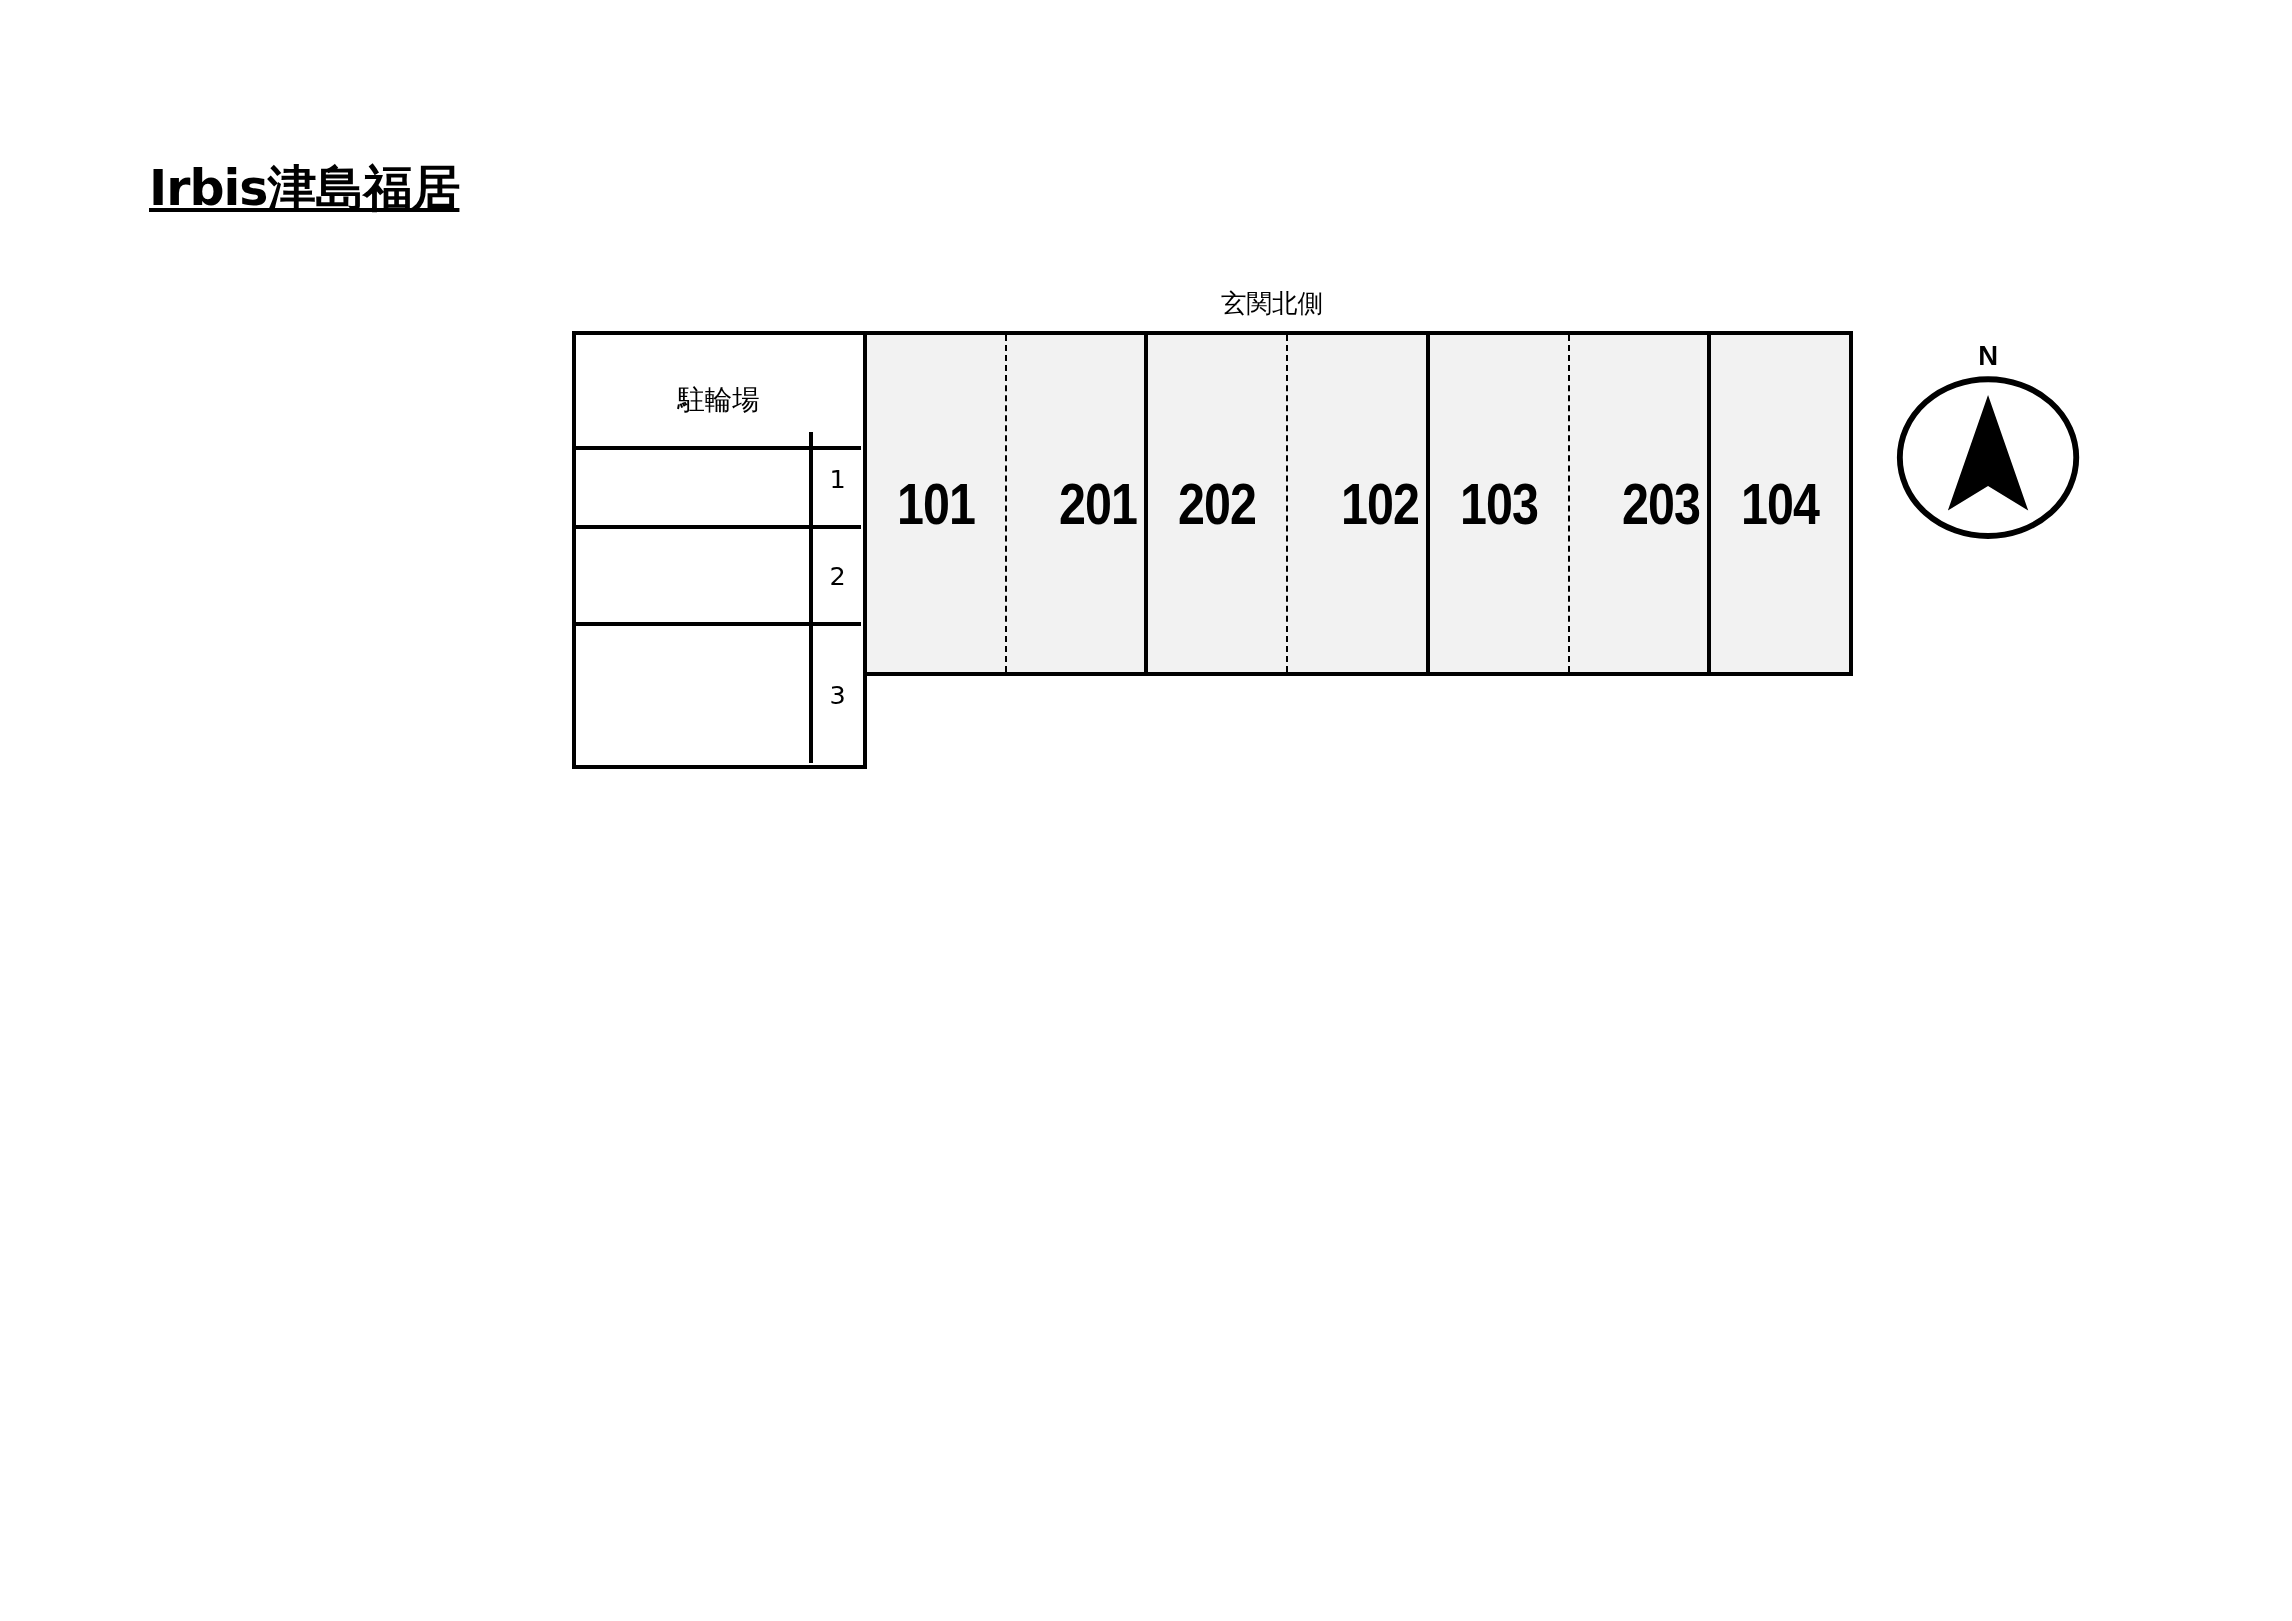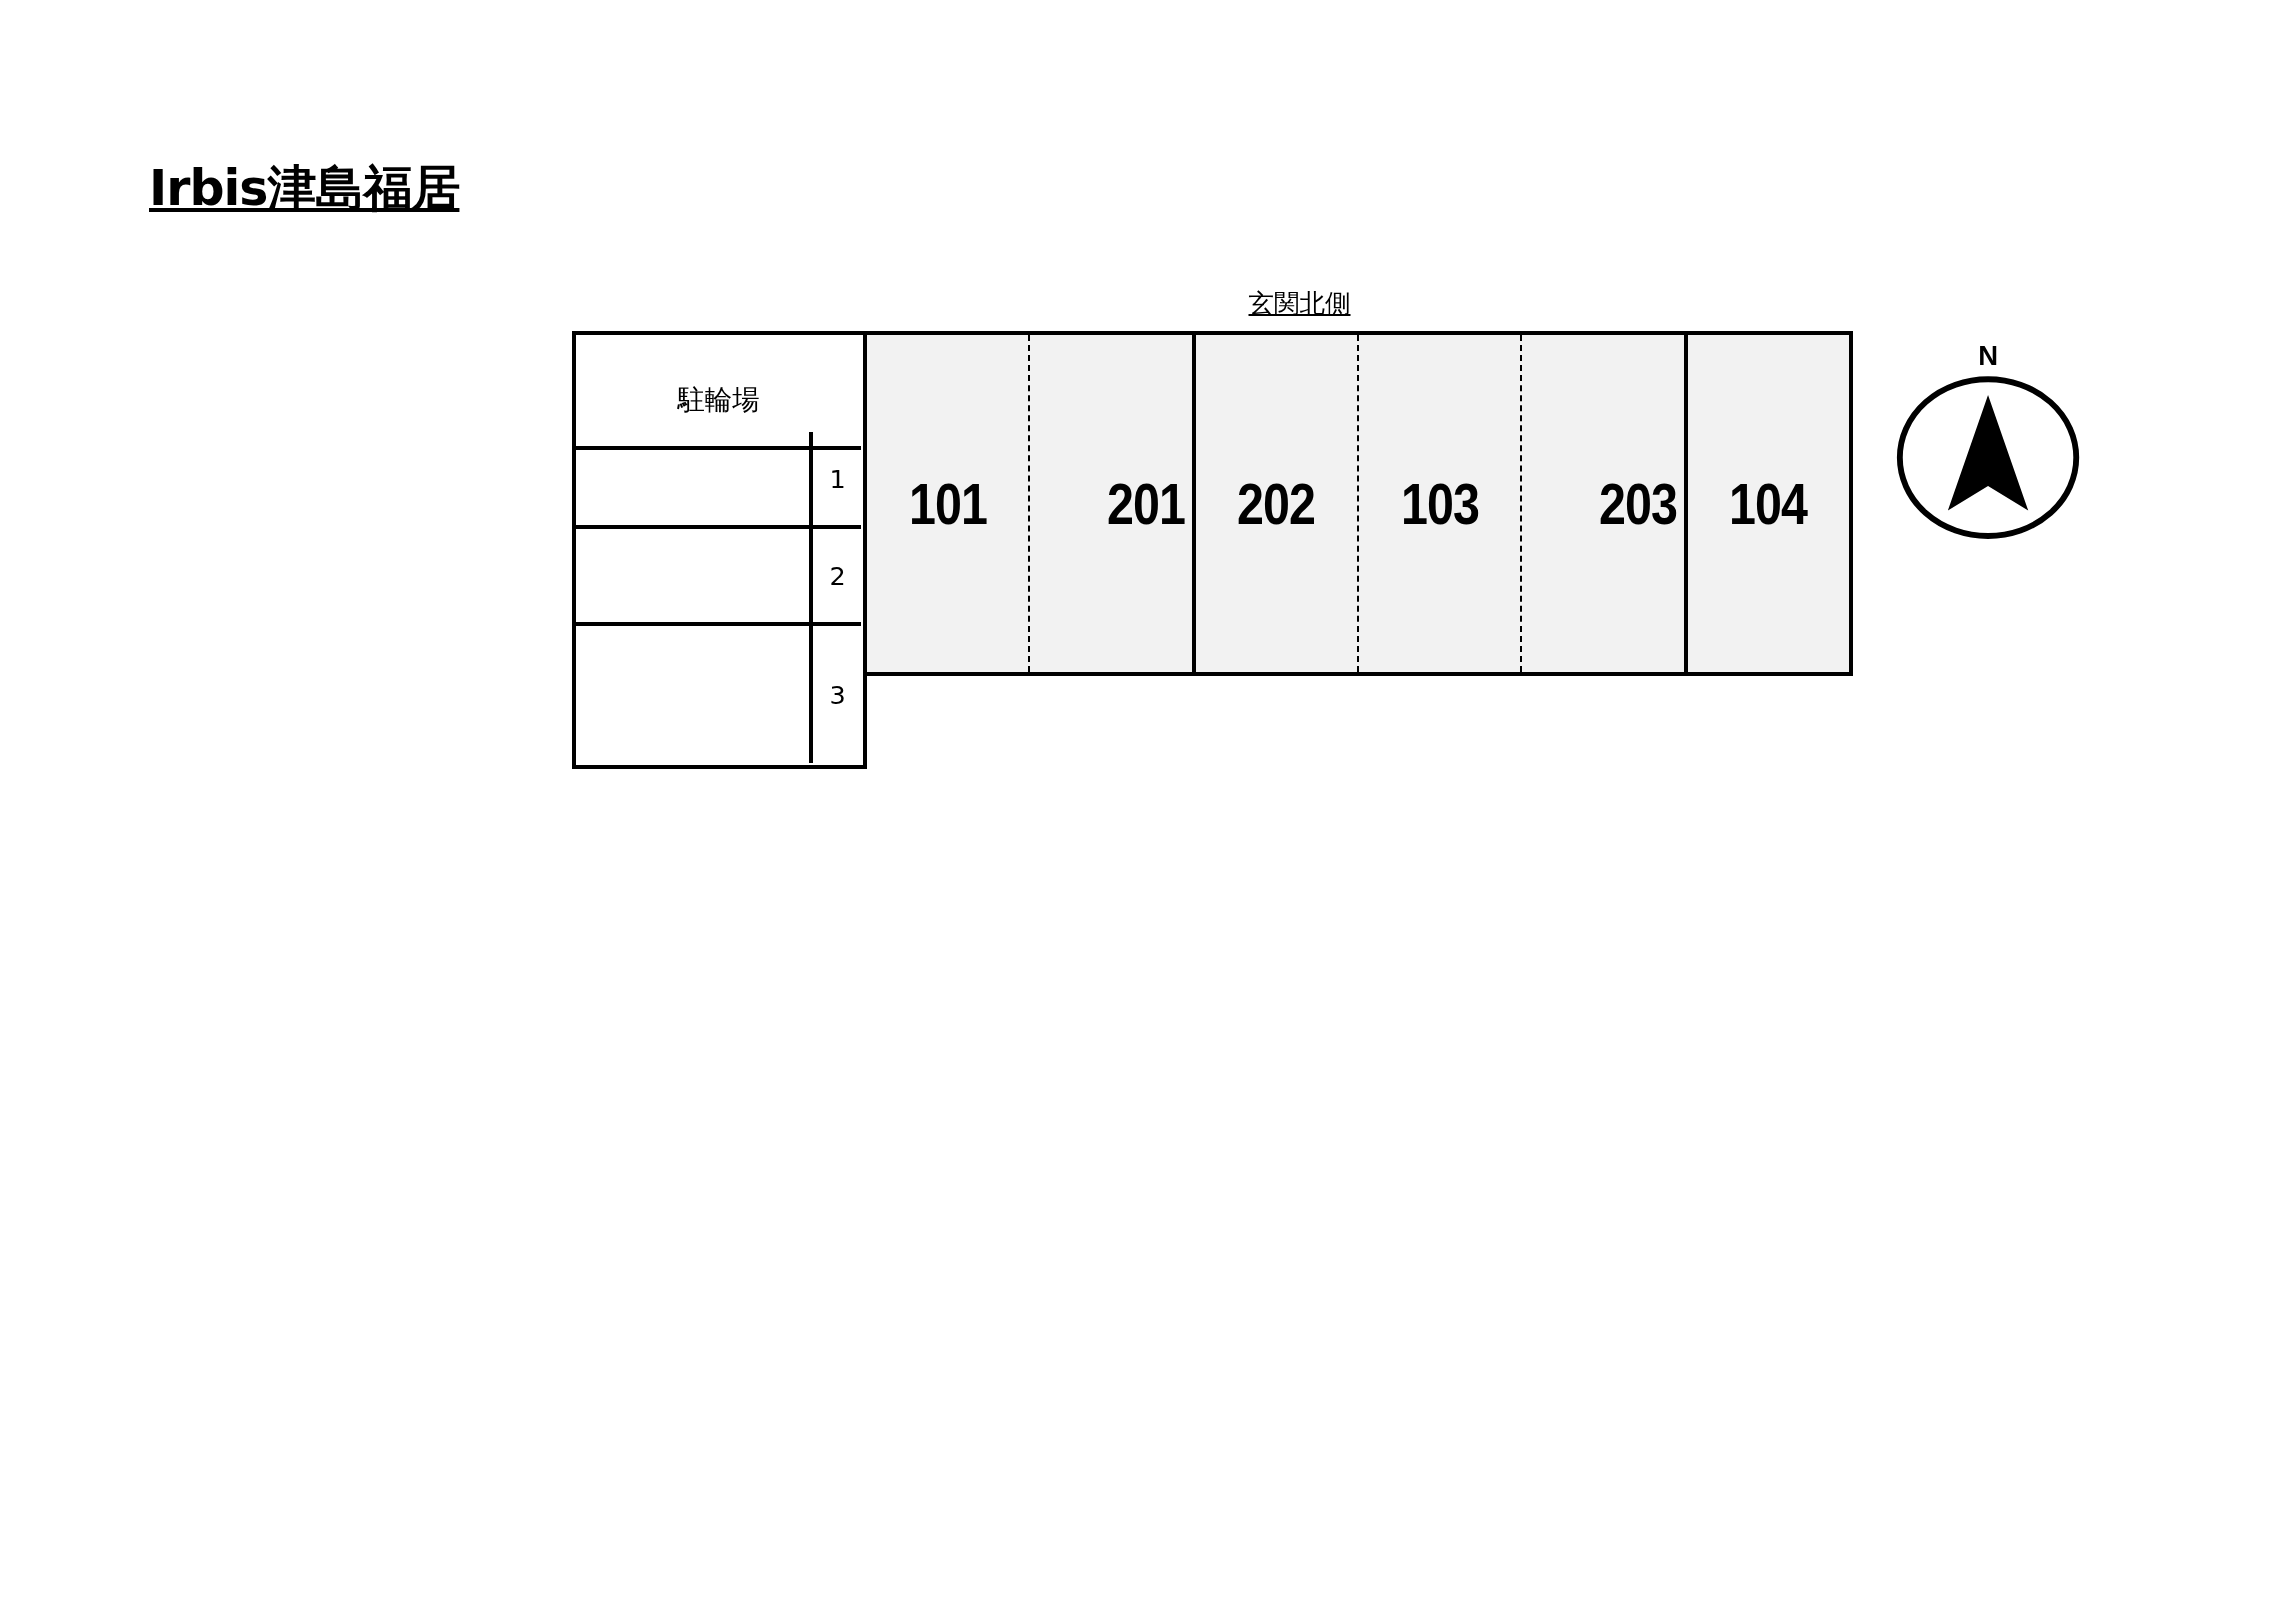--- a/index.html
+++ b/index.html
@@ -1,18 +1,18 @@
 <!DOCTYPE html>
 <html><head>
 <meta charset="utf-8">
 <style>
   html, body { margin:0; padding:0; background:#ffffff; }
   body { width:2293px; height:1621px; position:relative; overflow:hidden; font-family:"DejaVu Sans", sans-serif; color:#000; }
   .title { position:absolute; left:149px; top:157px; font-size:49px; font-weight:bold; line-height:63px; white-space:nowrap; font-family:"DejaVu Sans", sans-serif; letter-spacing:-1px;text-decoration:underline; }
-  .entrance { position:absolute; left:1221px; top:286px; width:157px; text-align:center; font-size:25.5px; line-height:35px; white-space:nowrap;text-decoration:underline; }
+  .entrance { position:absolute; left:1221px; top:286px; width:157px; text-align:left; font-size:25.5px; line-height:35px; white-space:nowrap; }
   .bike { position:absolute; left:572px; top:331px; width:295px; height:438px; box-sizing:border-box; border:4.9px solid #000; background:#fff; }
   .bike-head { position:absolute; left:0; top:0; width:285px; height:97px; box-sizing:border-box; border-bottom:4.9px solid #000; display:flex; align-items:center; justify-content:center; font-size:27.4px;margin-top:18px; }
   .bike-row { position:absolute; left:0; width:285px; box-sizing:border-box; border-bottom:4.9px solid #000; }
   .bike-row:last-child { border-bottom:none; }
   .bike-slot { position:absolute; left:0; top:0; bottom:0; width:233px; border-right:4.9px solid #000; }
   .bike-num { position:absolute; right:0; top:0; bottom:0; width:47px; display:flex; align-items:center; justify-content:center; font-size:25.5px; }
   .bldg { position:absolute; left:867px; top:331px; width:986px; height:345px; box-sizing:border-box; border:4.9px solid #000; border-left:none; background:#f2f2f2; display:flex; }
   .unit-wrap { position:relative; flex:1 1 0; display:flex; align-items:center; justify-content:center; }
   .unit-wrap.solid { border-right:4.9px solid #000;justify-content:flex-end; }
   .unit-wrap.dashed { border-right:2.9px dashed #000; }
@@ -46,20 +46,23 @@
 <div class="bldg">
   <div class="unit-wrap dashed">
       <span class="unit-label">101</span>
     </div>
   <div class="unit-wrap solid">
       <span class="unit-label">201</span>
     </div>
   <div class="unit-wrap dashed">
       <span class="unit-label">202</span>
     </div>
+  <div class="unit-wrap solid">
+      <span class="unit-label">102</span>
+    </div>
   <div class="unit-wrap dashed">
       <span class="unit-label">103</span>
     </div>
   <div class="unit-wrap solid">
       <span class="unit-label">203</span>
     </div>
   <div class="unit-wrap">
       <span class="unit-label">104</span>
     </div>
 </div>

